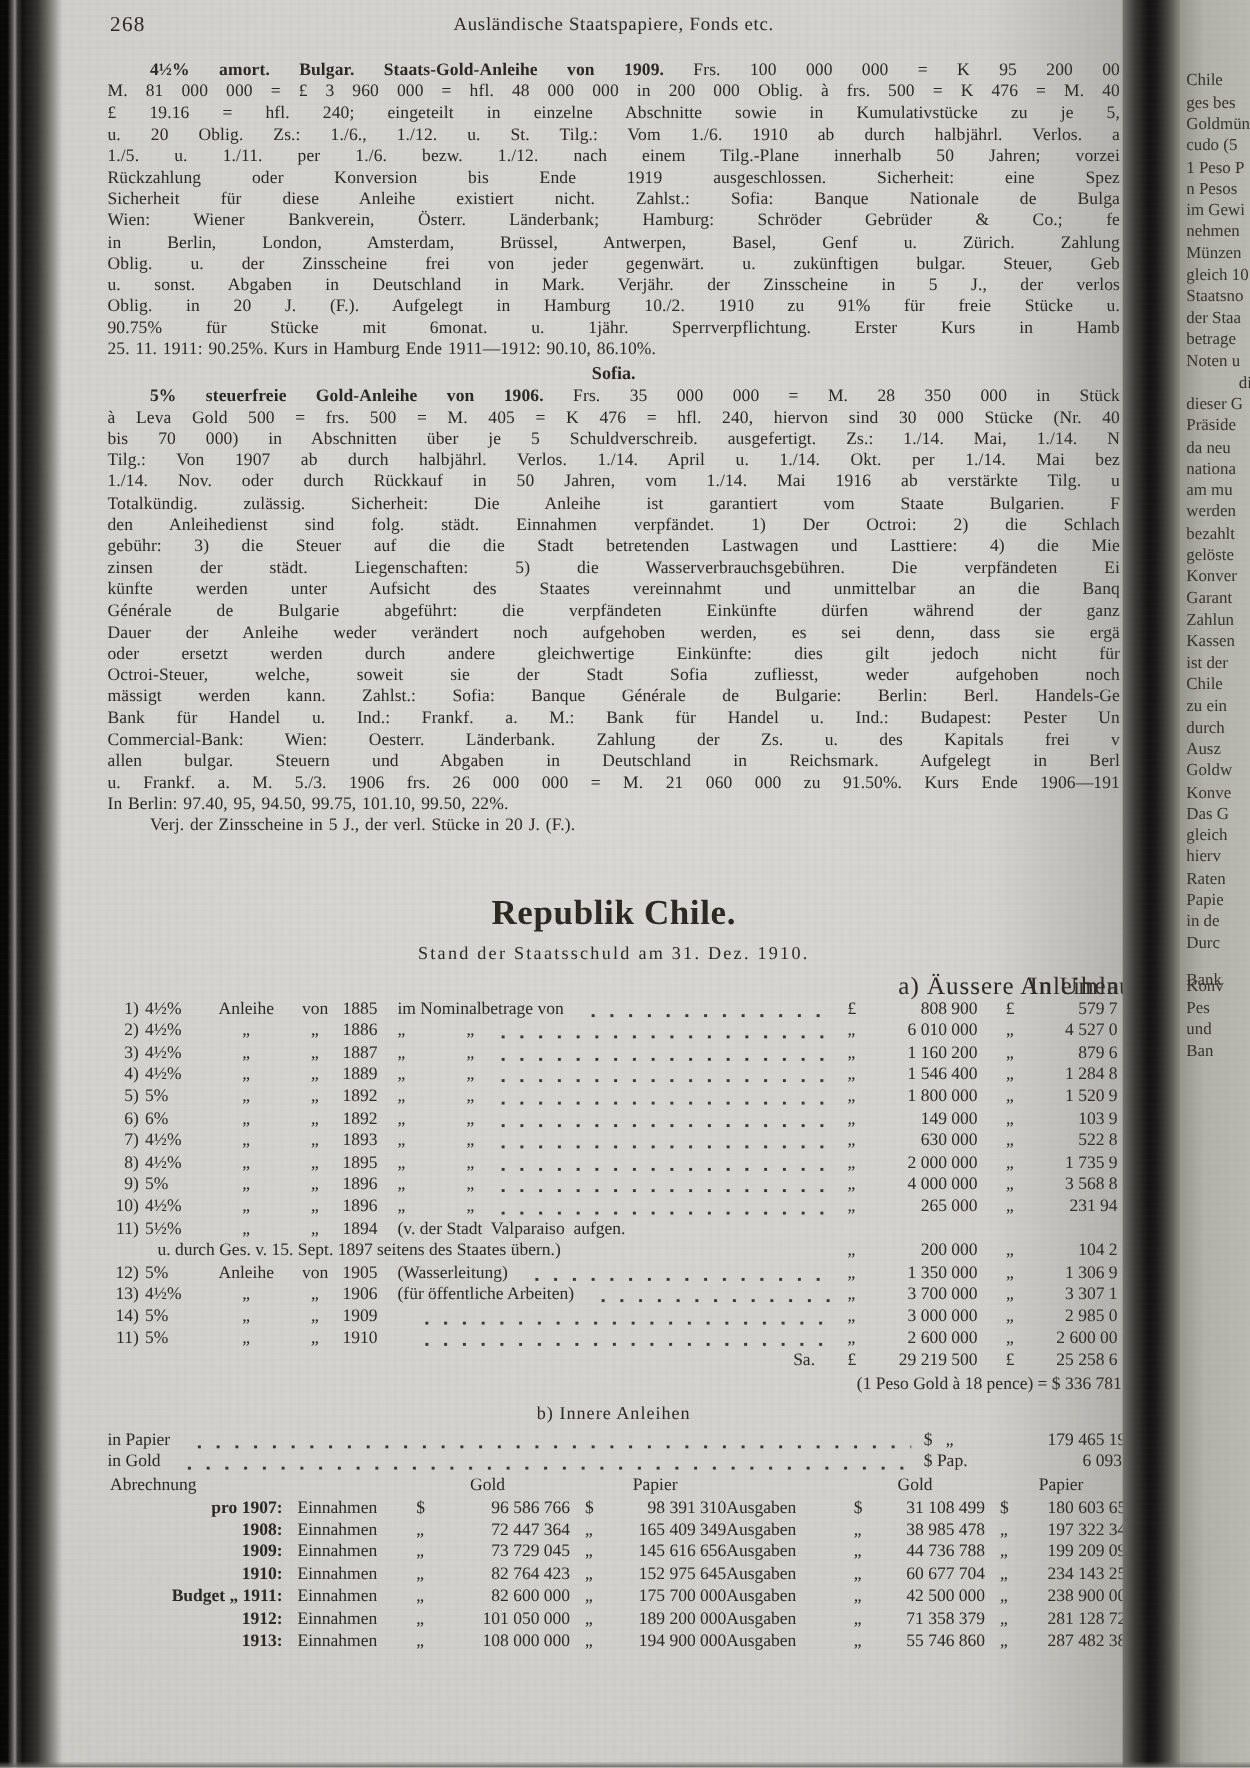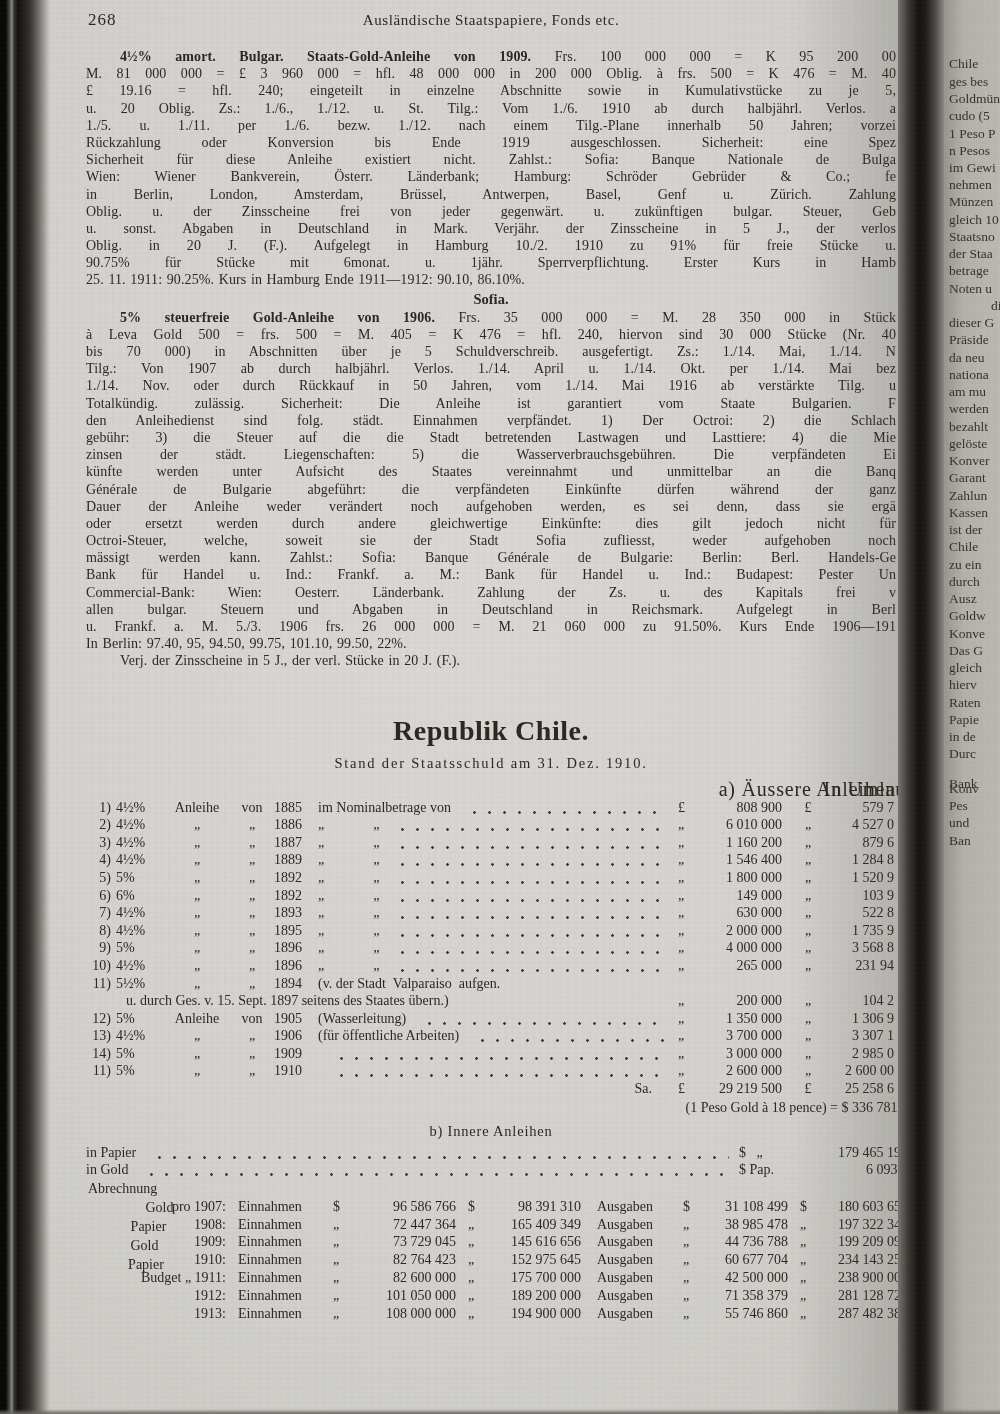--- a/index.html
+++ b/index.html
@@ -60,29 +60,29 @@
   .trow.cont .c-contind{width:40px;}
   .spacer{flex:1;}
   .sum-label{margin-right:26px;}
   .peso-line{width:822px;text-align:right;font-size:14px;height:18px;line-height:18px;margin-top:1px;}
   .sec-b-head{width:810px;text-align:center;font-size:14.5px;letter-spacing:0.8px;margin:6px 0 4px;}
   .brow{display:flex;align-items:baseline;font-size:14px;height:17.6px;line-height:17.6px;width:822px;}
   .b-label{white-space:pre;}
   .b-cur{width:64px;white-space:pre;}
   .b-val{width:105px;text-align:right;}
   .arow{display:flex;align-items:baseline;font-size:14px;height:17.8px;line-height:17.8px;width:822px;}
-  .a-year{width:140px;text-align:right;white-space:pre;}
+  .a-year{width:140px;text-align:right;white-space:pre;font-weight:bold;}
   .a-lab{width:95px;padding-left:12px;}
   .a-cell{display:flex;justify-content:space-between;padding-left:12px;}
   .a-eg{width:135px;}
   .a-ep{width:125px;}
-  .a-lab2{width:90px;padding-left:16px;}
+  .a-lab2{width:90px;}
   .a-ag{width:117px;}
   .a-ap{width:120px;}
-  .a-head{display:flex;width:822px;font-size:14px;height:19px;line-height:19px;flex-direction:column;}
+  .a-head{display:flex;width:822px;font-size:14px;height:19px;line-height:19px;}
   .a-head .h{text-align:center;}
   .a-head .h-abr{width:140px;text-align:left;padding-left:2px;}
   .a-head .h-lab{width:95px;}
   .a-head .h-eg{width:147px;}
   .a-head .h-ep{width:125px;}
   .a-head .h-lab2{width:90px;}
   .a-head .h-ag{width:117px;}
   .a-head .h-ap{width:120px;}
 </style>
 </head>

